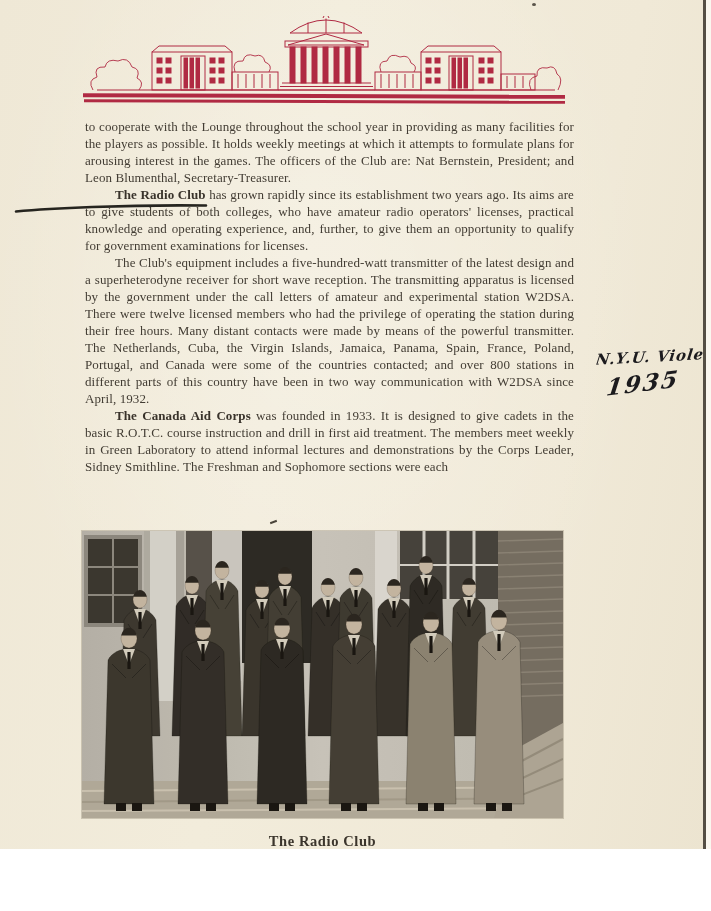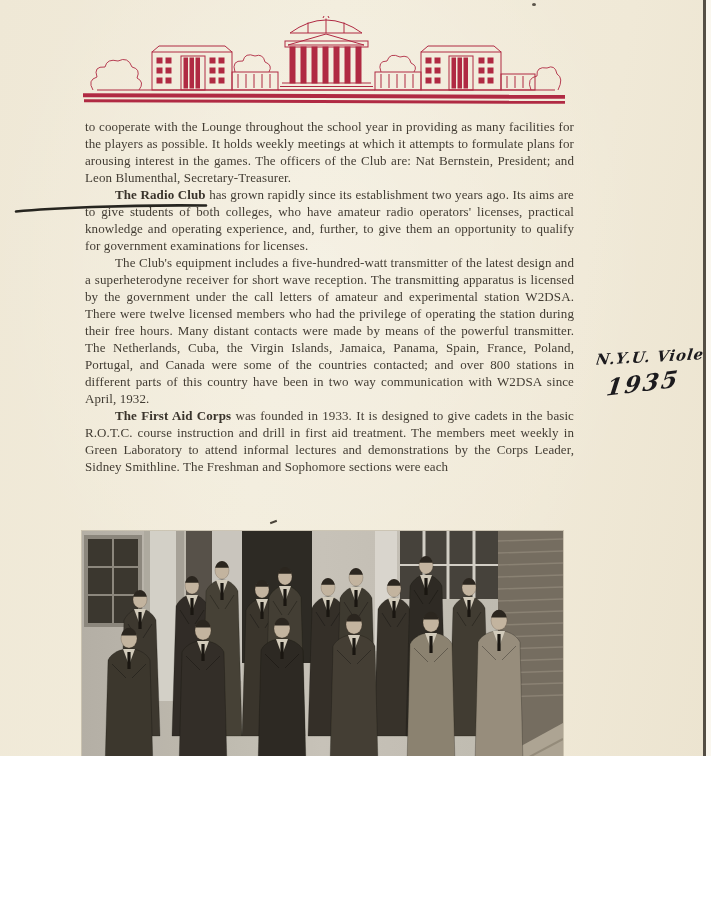--- a/index.html
+++ b/index.html
@@ -1,18 +1,18 @@
 <!DOCTYPE html>
 <html><head>
 <meta charset="utf-8">
 <style>
   html,body{margin:0;padding:0;}
   body{font-family:"Liberation Serif", serif;}
   .page{
-    position:relative; width:711px; height:756px; overflow:hidden;
+    position:relative; width:711px; height:849px; overflow:hidden;
     background:
       radial-gradient(ellipse at 45% 35%, rgba(255,255,255,0.25), rgba(0,0,0,0) 60%),
       linear-gradient(100deg, #efe8d6 0%, #f2ecdb 40%, #f0e9d7 75%, #ece4d0 100%);
   }
   
   .masthead{position:absolute; left:85px; top:16px; width:480px; height:78px;}
   .rule{position:absolute; background:#b02a43;}
   .rule-top-1{left:83px; top:94px;  width:482px; height:3.5px; transform:rotate(.2deg);}
   .rule-top-2{left:84px; top:100px; width:481px; height:2.5px; transform:rotate(.2deg);}
   .rule-bot-1{left:84px; top:866px; width:484px; height:3px;  transform:rotate(-.15deg);}
@@ -154,21 +154,21 @@
     <path d="M446,74 Q441,62 452,60 Q451,50 462,52 Q470,48 472,58 Q479,62 473,74" stroke-width=".9"></path>
   </svg>
 
   <div class="rule rule-top-1"></div>
   <div class="rule rule-top-2"></div>
 
   <div class="bodytext" id="bodytext">
       <p>to cooperate with the Lounge throughout the school year in providing as many facilities for the players as possible.  It holds weekly meetings at which it attempts to formulate plans for arousing interest in the games.  The officers of the Club are: Nat Bernstein, President; and Leon Blumenthal, Secretary-Treasurer.</p>
       <p class="indent"><strong>The Radio Club</strong> has grown rapidly since its establishment two years ago. Its aims are to give students of both colleges, who have amateur radio operators' licenses, practi­cal knowledge and operating experience, and, further, to give them an opportunity to qualify for government examinations for licenses.</p>
       <p class="indent">The Club's equipment includes a five-hundred-watt transmitter of the latest design and a superheterodyne receiver for short wave reception.  The transmitting apparatus is licensed by the government under the call letters of amateur and experi­mental station W2DSA.  There were twelve licensed members who had the privilege of operating the station during their free hours.  Many distant contacts were made by means of the powerful transmitter.  The Netherlands, Cuba, the Virgin Islands, Jamaica, Panama, Spain, France, Poland, Portugal, and Canada were some of the countries contacted; and over 800 stations in different parts of this country have been in two way communication with W2DSA since April, 1932.</p>
-      <p class="indent"><strong>The First Aid Corps</strong> was founded in 1933.  It is designed to give cadets in the basic R.O.T.C. course instruction and drill in first aid treatment.  The members meet weekly in Green Laboratory to attend informal lectures and demonstrations by the Corps Leader, Sidney Smithline.  The Freshman and Sophomore sections were each</p>
+      <p class="indent"><strong>The Canada Aid Corps</strong> was founded in 1933.  It is designed to give cadets in the basic R.O.T.C. course instruction and drill in first aid treatment.  The members meet weekly in Green Laboratory to attend informal lectures and demonstrations by the Corps Leader, Sidney Smithline.  The Freshman and Sophomore sections were each</p>
     </div>
 
   <svg class="ink-underline" viewBox="0 0 196 16">
     <path d="M2,12.5 C34,9.5 110,5.5 192,6.5" stroke="#15130f" stroke-width="2.6" fill="none" stroke-linecap="round" opacity=".92"></path>
   </svg>
 
   <div class="handnote">
     <span class="l1">N.Y.U. Violet</span>
     <span class="l2">1935</span>
   </div>

